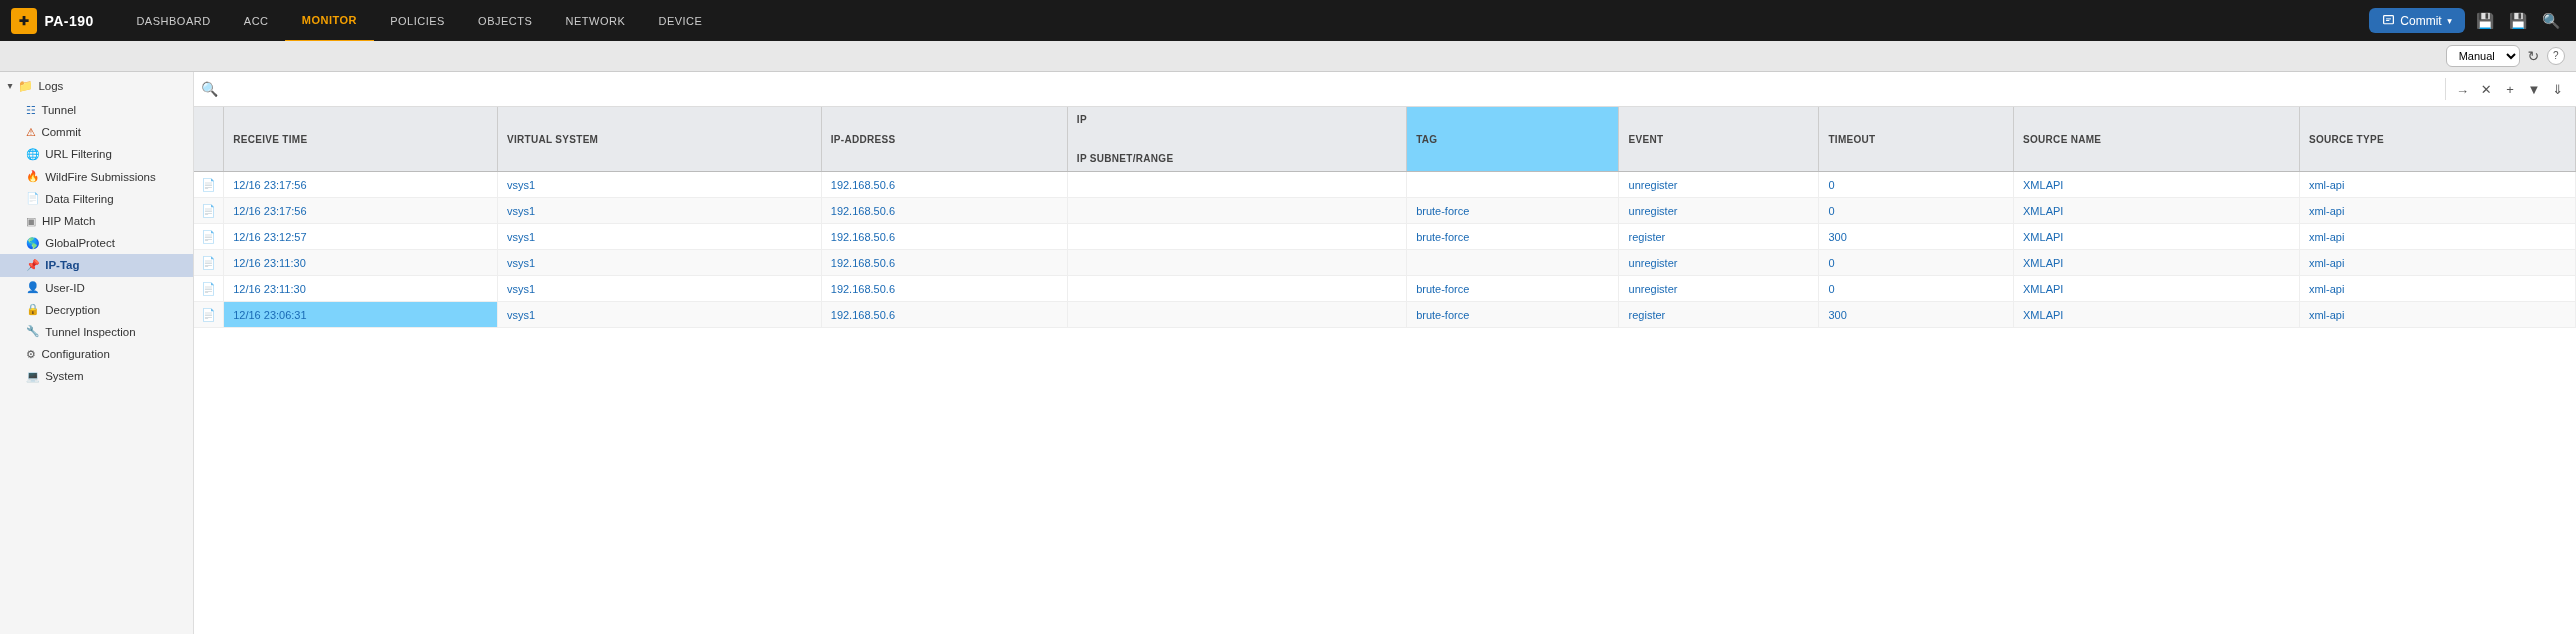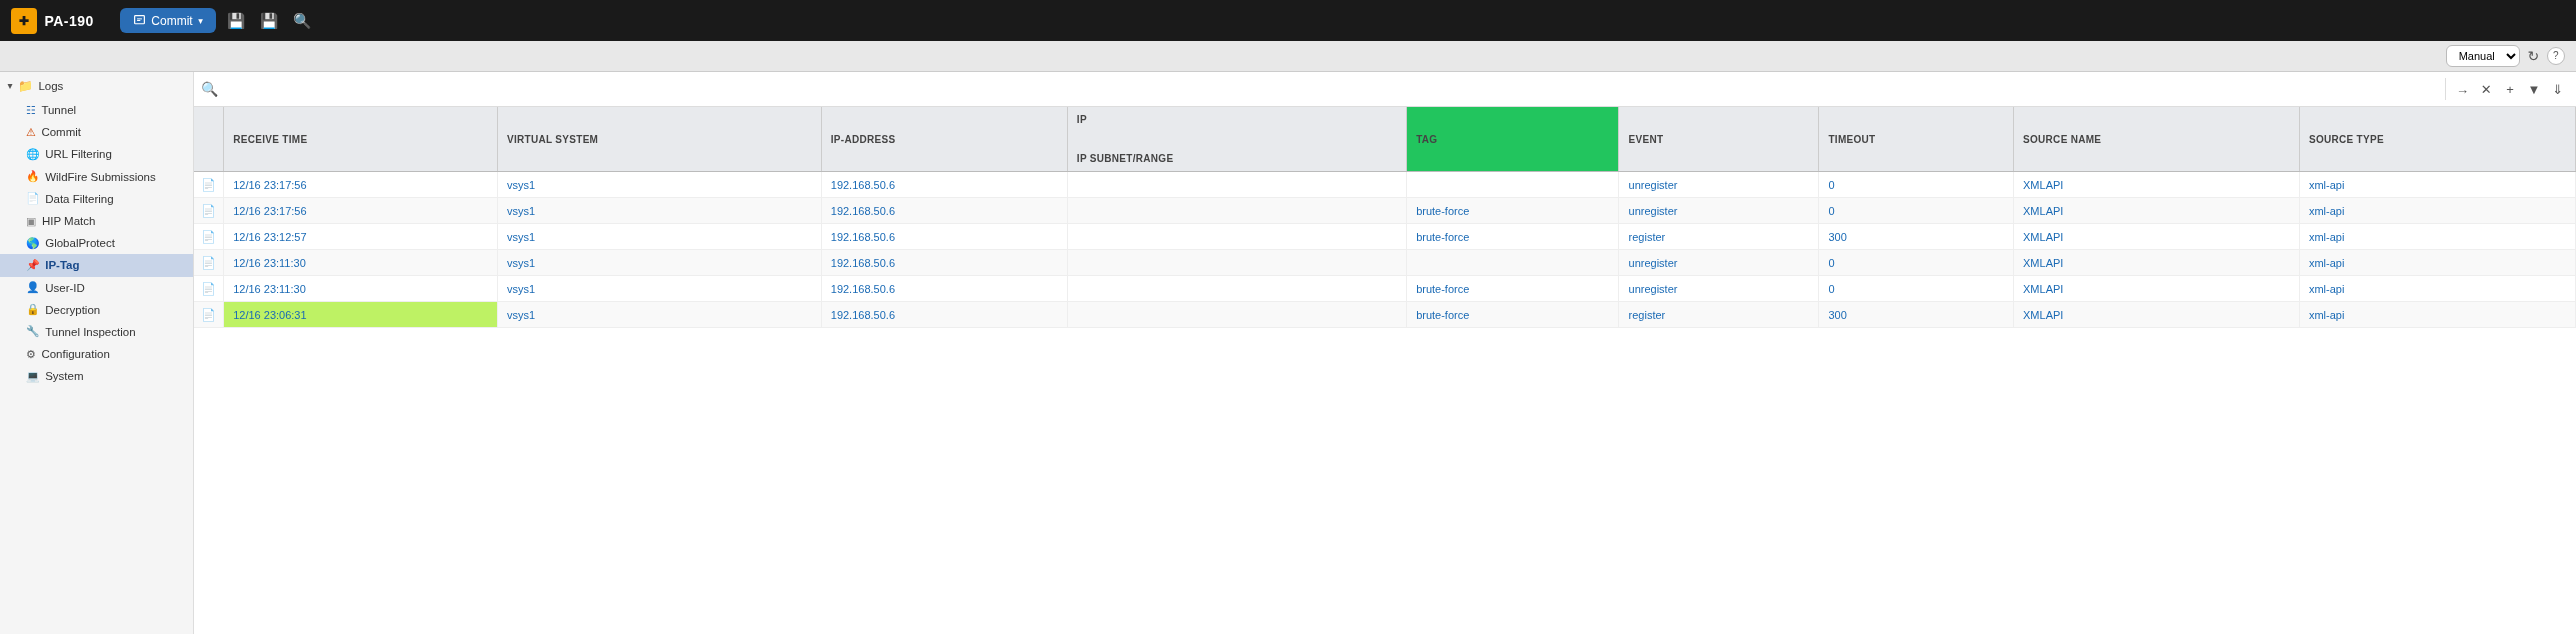--- a/index.html
+++ b/index.html
@@ -18,20 +18,29 @@
     }
   </style>
 </head>
 <body>
 
 <nav style="display:flex;align-items:center;height:41px;background:#1a1a1a;color:#ccc;padding:0 11px;">
   <div style="display:flex;align-items:center;gap:7.4px;margin-right:26px;">
     <div style="width:26px;height:26px;background:#f5a000;border-radius:3.7px;display:flex;align-items:center;justify-content:center;color:#1a1a1a;font-weight:900;font-size:12px;">✚</div>
     <span style="color:#fff;font-weight:700;font-size:14px;letter-spacing:0.5px;">PA-190</span>
   </div>
+  <div style="display:flex;flex:1;">
+    <div style="padding:0 16.6px;height:41px;display:flex;align-items:center;color:#ccc;font-size:11px;font-weight:500;letter-spacing:0.5px;cursor:pointer;">DASHBOARD</div>
+    <div style="padding:0 16.6px;height:41px;display:flex;align-items:center;color:#ccc;font-size:11px;font-weight:500;letter-spacing:0.5px;cursor:pointer;">ACC</div>
+    <div style="padding:0 16.6px;height:41px;display:flex;align-items:center;color:#f5a000;font-size:11px;font-weight:600;letter-spacing:0.5px;cursor:pointer;border-bottom:1.8px solid #f5a000;">MONITOR</div>
+    <div style="padding:0 16.6px;height:41px;display:flex;align-items:center;color:#ccc;font-size:11px;font-weight:500;letter-spacing:0.5px;cursor:pointer;">POLICIES</div>
+    <div style="padding:0 16.6px;height:41px;display:flex;align-items:center;color:#ccc;font-size:11px;font-weight:500;letter-spacing:0.5px;cursor:pointer;">OBJECTS</div>
+    <div style="padding:0 16.6px;height:41px;display:flex;align-items:center;color:#ccc;font-size:11px;font-weight:500;letter-spacing:0.5px;cursor:pointer;">NETWORK</div>
+    <div style="padding:0 16.6px;height:41px;display:flex;align-items:center;color:#ccc;font-size:11px;font-weight:500;letter-spacing:0.5px;cursor:pointer;">DEVICE</div>
+  </div>
   <div style="display:flex;align-items:center;gap:7.4px;">
     <button style="display:flex;align-items:center;gap:5.5px;background:#2a6db5;color:#fff;border:none;padding:5.5px 13px;border-radius:6px;font-size:12px;cursor:pointer;">
       <svg width="13" height="13" viewBox="0 0 16 16" fill="white">
           <rect x="2" y="2" width="12" height="10" rx="1" fill="none" stroke="white" stroke-width="1.5"></rect>
           <path d="M5 6h6M5 8h4" stroke="white" stroke-width="1.2"></path>
         </svg>
       <span>Commit</span>
       <span style="font-size:9.2px;">▾</span>
     </button>
     <div style="width:26px;height:26px;display:flex;align-items:center;justify-content:center;color:#ccc;cursor:pointer;font-size:14.8px;">💾</div>
@@ -142,21 +151,21 @@
         <thead>
           <tr>
             <th style="width:29.5px;padding:6.5px 5.5px;background:#e8eaed;border-right:0.9px solid #ccc;border-bottom:1.8px solid #bbb;"></th>
             <th style="text-align:left;padding:6.5px 9.2px;font-size:10px;font-weight:600;color:#444;border-right:0.9px solid #ccc;border-bottom:1.8px solid #bbb;white-space:nowrap;background:#e8eaed;">RECEIVE TIME</th>
             <th style="text-align:left;padding:6.5px 9.2px;font-size:10px;font-weight:600;color:#444;border-right:0.9px solid #ccc;border-bottom:1.8px solid #bbb;white-space:nowrap;background:#e8eaed;">VIRTUAL SYSTEM</th>
             <th style="text-align:left;padding:6.5px 9.2px;font-size:10px;font-weight:600;color:#444;border-right:0.9px solid #ccc;border-bottom:1.8px solid #bbb;white-space:nowrap;background:#e8eaed;">IP-ADDRESS</th>
             <th style="text-align:left;padding:6.5px 9.2px;font-size:10px;font-weight:600;color:#444;border-right:0.9px solid #ccc;border-bottom:1.8px solid #bbb;white-space:nowrap;background:#e8eaed;">
                 <span style="display:block;line-height:1.2;">IP</span>
                 <span style="display:block;line-height:1.2;margin-top:27px;">IP SUBNET/RANGE</span>
               </th>
-            <th style="text-align:left;padding:6.5px 9.2px;font-size:10px;font-weight:600;color:#444;border-right:0.9px solid #ccc;border-bottom:1.8px solid #bbb;white-space:nowrap;background:#22c55e;">TAG</th>
+            <th style="text-align:left;padding:6.5px 9.2px;font-size:10px;font-weight:600;color:#444;border-right:0.9px solid #ccc;border-bottom:1.8px solid #bbb;white-space:nowrap;background:#7dd3fc;">TAG</th>
             <th style="text-align:left;padding:6.5px 9.2px;font-size:10px;font-weight:600;color:#444;border-right:0.9px solid #ccc;border-bottom:1.8px solid #bbb;white-space:nowrap;background:#e8eaed;">EVENT</th>
             <th style="text-align:left;padding:6.5px 9.2px;font-size:10px;font-weight:600;color:#444;border-right:0.9px solid #ccc;border-bottom:1.8px solid #bbb;white-space:nowrap;background:#e8eaed;">TIMEOUT</th>
             <th style="text-align:left;padding:6.5px 9.2px;font-size:10px;font-weight:600;color:#444;border-right:0.9px solid #ccc;border-bottom:1.8px solid #bbb;white-space:nowrap;background:#e8eaed;">SOURCE NAME</th>
             <th style="text-align:left;padding:6.5px 9.2px;font-size:10px;font-weight:600;color:#444;border-right:0.9px solid #ccc;border-bottom:1.8px solid #bbb;white-space:nowrap;background:#e8eaed;">SOURCE TYPE</th>
           </tr>
         </thead>
         <tbody id="table-body">
         <tr style="background: rgb(255, 255, 255);">
               <td style="padding: 5.5px; border-bottom: 0.9px solid rgb(238, 238, 238); border-right: 0.9px solid rgb(238, 238, 238); text-align: center; color: rgb(102, 102, 102); font-size: 12px; cursor: pointer; background: rgb(255, 255, 255);">📄</td>
               <td style="padding: 6.5px 9.2px; border-bottom: 0.9px solid rgb(238, 238, 238); border-right: 0.9px solid rgb(238, 238, 238); background: rgb(255, 255, 255); color: rgb(26, 106, 181); cursor: pointer;">12/16 23:17:56</td>
@@ -212,21 +221,21 @@
               <td style="padding: 6.5px 9.2px; border-bottom: 0.9px solid rgb(238, 238, 238); border-right: 0.9px solid rgb(238, 238, 238); background: rgb(255, 255, 255); color: rgb(26, 106, 181); cursor: pointer;">192.168.50.6</td>
               <td style="padding: 6.5px 9.2px; border-bottom: 0.9px solid rgb(238, 238, 238); border-right: 0.9px solid rgb(238, 238, 238); background: rgb(255, 255, 255); color: rgb(51, 51, 51); cursor: default;"></td>
               <td style="padding: 6.5px 9.2px; border-bottom: 0.9px solid rgb(238, 238, 238); border-right: 0.9px solid rgb(238, 238, 238); background: rgb(255, 255, 255); color: rgb(26, 106, 181); cursor: pointer;">brute-force</td>
               <td style="padding: 6.5px 9.2px; border-bottom: 0.9px solid rgb(238, 238, 238); border-right: 0.9px solid rgb(238, 238, 238); background: rgb(255, 255, 255); color: rgb(26, 106, 181); cursor: pointer;">unregister</td>
               <td style="padding: 6.5px 9.2px; border-bottom: 0.9px solid rgb(238, 238, 238); border-right: 0.9px solid rgb(238, 238, 238); background: rgb(255, 255, 255); color: rgb(26, 106, 181); cursor: pointer;">0</td>
               <td style="padding: 6.5px 9.2px; border-bottom: 0.9px solid rgb(238, 238, 238); border-right: 0.9px solid rgb(238, 238, 238); background: rgb(255, 255, 255); color: rgb(26, 106, 181); cursor: pointer;">XMLAPI</td>
               <td style="padding: 6.5px 9.2px; border-bottom: 0.9px solid rgb(238, 238, 238); border-right: 0.9px solid rgb(238, 238, 238); background: rgb(255, 255, 255); color: rgb(26, 106, 181); cursor: pointer;">xml-api</td>
             </tr>
             <tr style="background: rgb(249, 249, 249);">
               <td style="padding: 5.5px; border-bottom: 0.9px solid rgb(238, 238, 238); border-right: 0.9px solid rgb(238, 238, 238); text-align: center; color: rgb(102, 102, 102); font-size: 12px; cursor: pointer; background: rgb(249, 249, 249);">📄</td>
-              <td style="padding: 6.5px 9.2px; border-bottom: 0.9px solid rgb(238, 238, 238); border-right: 0.9px solid rgb(238, 238, 238); background: #bef264; color: rgb(26, 106, 181); cursor: pointer;">12/16 23:06:31</td>
+              <td style="padding: 6.5px 9.2px; border-bottom: 0.9px solid rgb(238, 238, 238); border-right: 0.9px solid rgb(238, 238, 238); background: #7dd3fc; color: rgb(26, 106, 181); cursor: pointer;">12/16 23:06:31</td>
               <td style="padding: 6.5px 9.2px; border-bottom: 0.9px solid rgb(238, 238, 238); border-right: 0.9px solid rgb(238, 238, 238); background: rgb(249, 249, 249); color: rgb(26, 106, 181); cursor: pointer;">vsys1</td>
               <td style="padding: 6.5px 9.2px; border-bottom: 0.9px solid rgb(238, 238, 238); border-right: 0.9px solid rgb(238, 238, 238); background: rgb(249, 249, 249); color: rgb(26, 106, 181); cursor: pointer;">192.168.50.6</td>
               <td style="padding: 6.5px 9.2px; border-bottom: 0.9px solid rgb(238, 238, 238); border-right: 0.9px solid rgb(238, 238, 238); background: rgb(249, 249, 249); color: rgb(51, 51, 51); cursor: default;"></td>
               <td style="padding: 6.5px 9.2px; border-bottom: 0.9px solid rgb(238, 238, 238); border-right: 0.9px solid rgb(238, 238, 238); background: rgb(249, 249, 249); color: rgb(26, 106, 181); cursor: pointer;">brute-force</td>
               <td style="padding: 6.5px 9.2px; border-bottom: 0.9px solid rgb(238, 238, 238); border-right: 0.9px solid rgb(238, 238, 238); background: rgb(249, 249, 249); color: rgb(26, 106, 181); cursor: pointer;">register</td>
               <td style="padding: 6.5px 9.2px; border-bottom: 0.9px solid rgb(238, 238, 238); border-right: 0.9px solid rgb(238, 238, 238); background: rgb(249, 249, 249); color: rgb(26, 106, 181); cursor: pointer;">300</td>
               <td style="padding: 6.5px 9.2px; border-bottom: 0.9px solid rgb(238, 238, 238); border-right: 0.9px solid rgb(238, 238, 238); background: rgb(249, 249, 249); color: rgb(26, 106, 181); cursor: pointer;">XMLAPI</td>
               <td style="padding: 6.5px 9.2px; border-bottom: 0.9px solid rgb(238, 238, 238); border-right: 0.9px solid rgb(238, 238, 238); background: rgb(249, 249, 249); color: rgb(26, 106, 181); cursor: pointer;">xml-api</td>
             </tr>
           </tbody>

